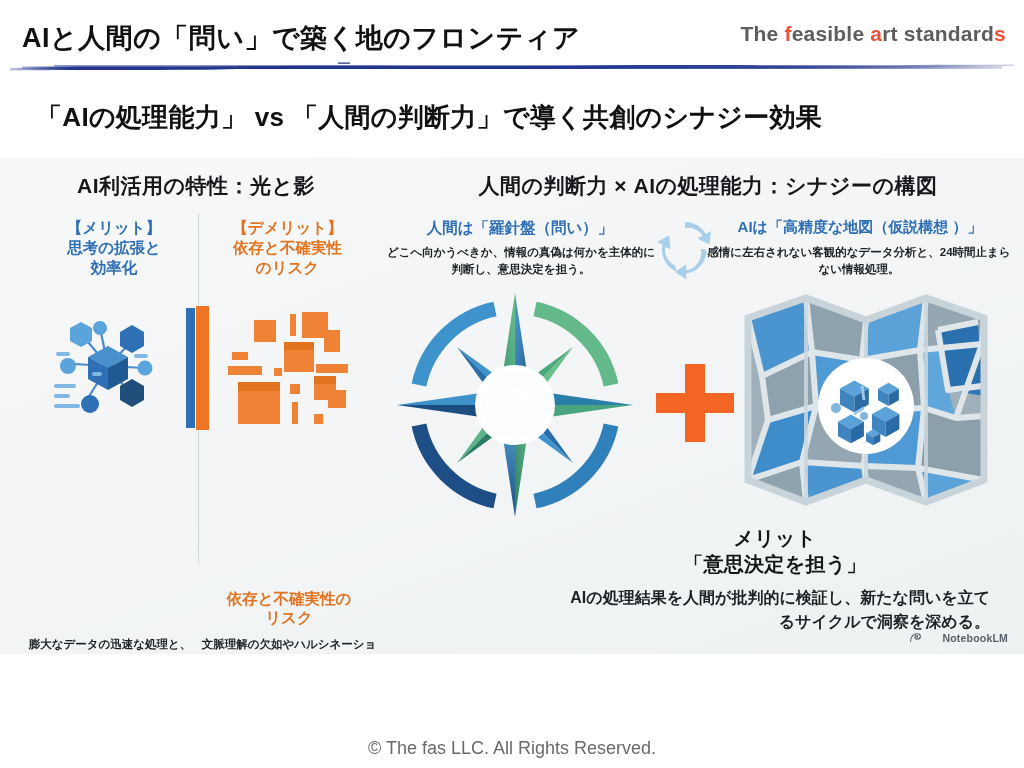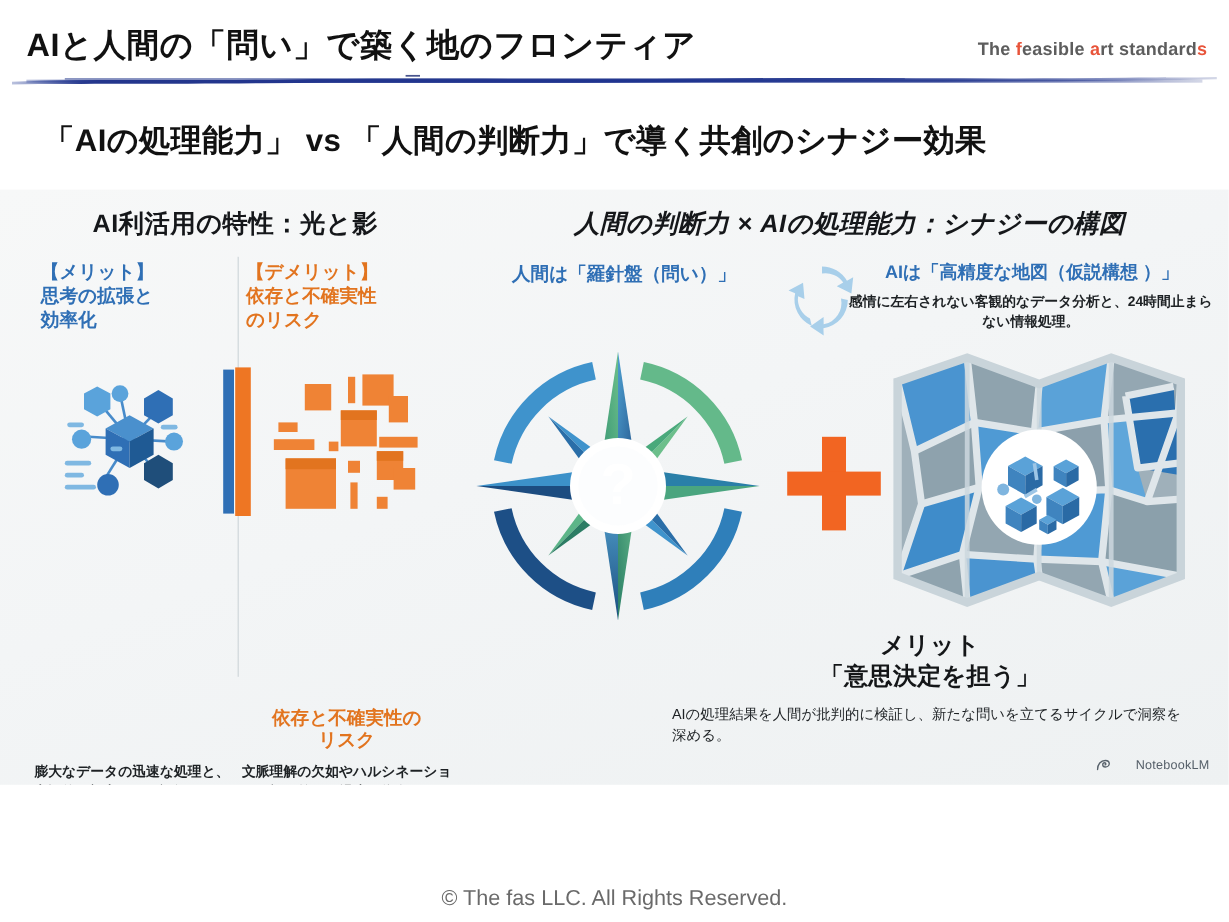--- a/index.html
+++ b/index.html
@@ -30,22 +30,22 @@
     top: 20px;
     font-size: 27px;
     font-weight: bold;
     letter-spacing: 0.5px;
     color: #111111;
     white-space: nowrap;
   }
   .brand {
     position: absolute;
     right: 18px;
-    top: 33px;
-    font-size: 15px;
+    top: 22px;
+    font-size: 21px;
     font-weight: bold;
     color: #5d5d5d;
     white-space: nowrap;
     letter-spacing: 0.2px;
   }
   .brand .accent { color: #e8543a; }
   .brush {
     position: absolute;
     left: 8px;
     top: 62px;
@@ -86,26 +86,26 @@
   }
   #left-col-title {
     left: 0; top: 14px; width: 392px;
     font-size: 21px;
     letter-spacing: 0.5px;
   }
   #right-col-title {
     left: 392px; top: 14px; width: 632px;
     font-size: 21px;
     letter-spacing: 0.5px;
-    font-style: italic;
   }
 
   
   .mini-head {
     position: absolute;
+    text-align: center;
     font-size: 15.5px;
     font-weight: bold;
     line-height: 1.30;
   }
   #merit-head { left: 34px; top: 60px; width: 160px; color: #2f6fb5; }
   #demerit-head { left: 205px; top: 60px; width: 165px; color: #e2741f; }
 
   .divider-v {
     position: absolute;
     left: 198px;
@@ -165,38 +165,39 @@
     text-align: center;
     font-size: 20px;
     font-weight: bold;
     line-height: 1.28;
     color: #141618;
     letter-spacing: 0.3px;
   }
   #right-concl-sub {
     position: absolute;
     left: 560px; top: 428px; width: 430px;
-    text-align: left;
-    font-size: 12px;
-    font-weight: normal;
+    text-align: right;
+    font-size: 16px;
+    font-weight: bold;
     line-height: 1.5;
     color: #1d2124;
   }
 
   
   .watermark {
     position: absolute;
     right: 16px;
     bottom: 10px;
     display: flex;
     align-items: center;
     gap: 20px;
     color: #56606a;
     font-size: 10.5px;
     letter-spacing: 0.2px;
+    font-weight: bold;
   }
 
   
   .gfx { position: absolute; }
   #gfx-network { left: 48px; top: 148px; width: 120px; height: 120px; }
   #gfx-bar     { left: 185px; top: 148px; width: 26px; height: 124px; }
   #gfx-blocks  { left: 228px; top: 148px; width: 125px; height: 122px; }
   #gfx-compass { left: 380px; top: 132px; width: 270px; height: 230px; }
   #gfx-plus    { left: 652px; top: 202px; width: 86px; height: 86px; }
   #gfx-map     { left: 742px; top: 132px; width: 248px; height: 222px; }
@@ -329,20 +330,21 @@
 
     <div id="risk-head">
       <div>依存と不確実性の</div>
       <div>リスク</div>
     </div>
 
     <div class="mini-body" id="merit-body">膨大なデータの迅速な処理と、客観的な視点による認知バイアスの軽減。</div>
     <div class="mini-body" id="demerit-body">文脈理解の欠如やハルシネーション（誤回答）、過度な依存による思考力低下。</div>
 
     <div class="side-head" id="human-head">人間は「羅針盤（問い）」</div>
+    <div class="side-body" id="human-body">どこへ向かうべきか、情報の真偽は何かを主体的に判断し、意思決定を担う。</div>
 
     <div class="side-head" id="ai-head">AIは「高精度な地図（仮説構想 ）」</div>
     <div class="side-body" id="ai-body">感情に左右されない客観的なデータ分析と、24時間止まらない情報処理。</div>
 
     <svg class="gfx" id="gfx-cycle" viewBox="0 0 74 68">
       <g fill="#a8cfea">
         <path d="M37,8 a24,24 0 0 1 20.8,12 l5.2,-3 l-1.5,13.5 l-12.2,-6 l5.4,-3.1 A18,18 0 0 0 37,14 Z"></path>
         <path d="M58.5,36 a24,24 0 0 1 -20.3,23.6 l0.2,6 l-11.3,-7.6 l11.2,-7.8 l0.1,6.1 A18,18 0 0 0 52.8,34.8 Z"></path>
         <path d="M28.5,57.6 a24,24 0 0 1 -13.9,-27.2 l-5.5,-2.4 l12.1,-6.4 l1.2,13.6 l-5.3,-2.3 A18,18 0 0 0 27,51.5 Z"></path>
       </g>

